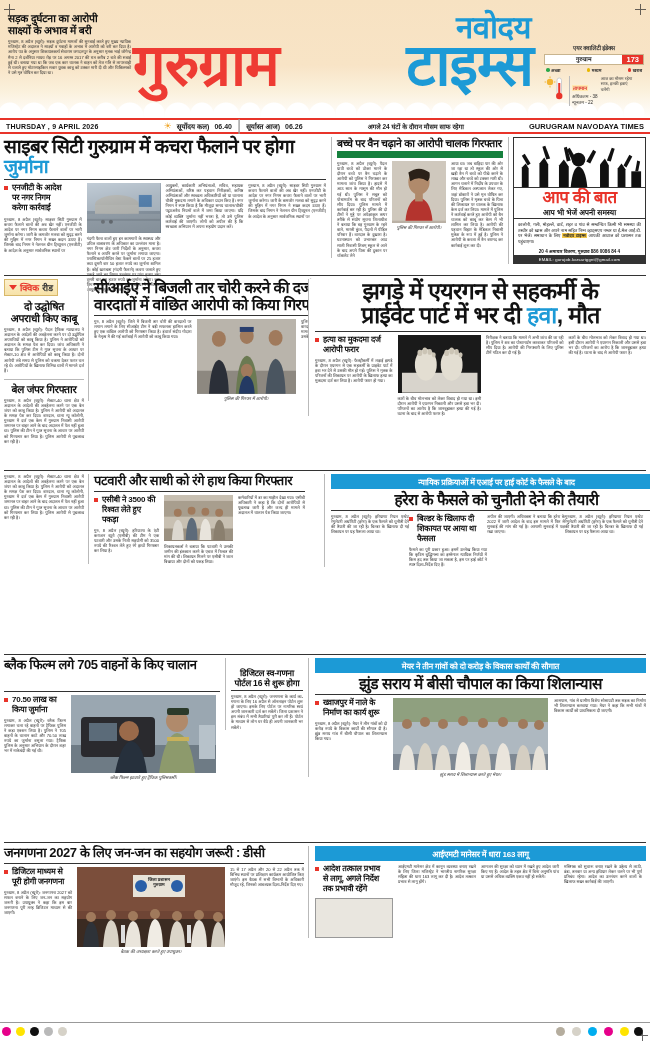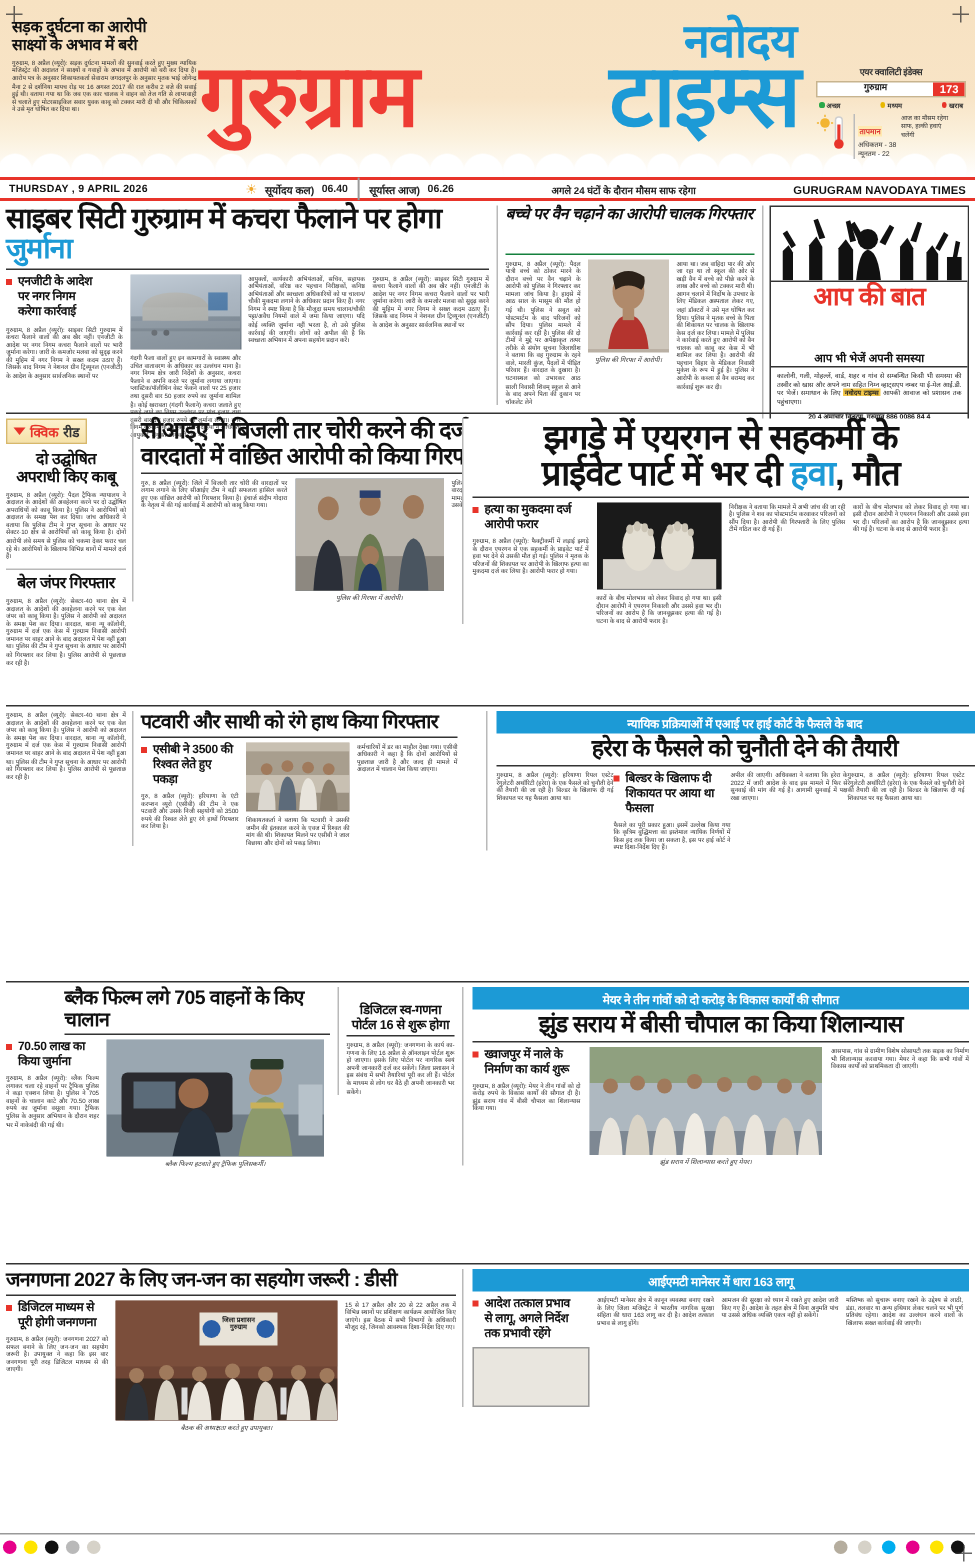--- a/index.html
+++ b/index.html
@@ -159,21 +159,21 @@
     padding:1px 4px; width:max-content;
   }
   .qtab .t1 { color:#e8342a; font-weight:bold; font-size:9px;}
   .qtab .t2 { color:#333; font-weight:bold; font-size:9px;}
   .qtab .tri { width:0;height:0;border-left:4px solid transparent;border-right:4px solid transparent;border-top:5px solid #e8342a;}
 
   
   .aap-box { border:1px solid #333; }
   .aap-img { height:50px; background:#fff; position:relative; overflow:hidden; border-bottom:1px solid #333;}
   .aap-title { font-size:17px; font-weight:bold; color:#e8342a; text-align:center; line-height:19px; letter-spacing:-.5px;}
-  .aap-sub { font-size:7.5px; font-weight:bold; text-align:center; color:#111; border-bottom:1px solid #333; padding-bottom:1px;margin-top:26px;}
+  .aap-sub { font-size:7.5px; font-weight:bold; text-align:center; color:#111; border-bottom:1px solid #333; padding-bottom:1px;}
   .aap-body { font-size:4.4px; line-height:5.6px; text-align:justify; padding:3px 4px; color:#222;}
   .aap-phone { font-size:4.6px; text-align:center; font-weight:bold; padding:1px; color:#111;}
   .aap-mail { background:#333; color:#fff; font-size:4.2px; text-align:center; padding:1.5px; letter-spacing:.2px;}
   .hlmark { background:#f4c84a; padding:0 1px; }
 
   
   .colorbar { position:absolute; left:0; bottom:0; width:650px; height:20px; }
   .cdot { position:absolute; width:9px;height:9px;border-radius:50%; top:4px;}
 
   .col { position:absolute; }
@@ -294,21 +294,21 @@
         <div style="width:78px;">
           <div class="body-txt">आयुक्तों, कार्यकारी अभियंताओं, सचिव, सहायक अभियंताओं, वरिष्ठ कर पहचान निरीक्षकों, कनिष्ठ अभियंताओं और स्वच्छता अधिकारियों को या चालान/चौकी मुकदमा लगाने के अधिकार प्रदान किए हैं। नगर निगम ने स्पष्ट किया है कि मौजूदा समय चालान/चौकी पट्टा/अवैध नियमों वाले में जमा किया जाएगा। यदि कोई व्यक्ति जुर्माना नहीं भरता है, तो उसे पुलिस कार्रवाई की जाएगी। लोगों को अपील की है कि स्वच्छता अभियान में अपना सहयोग प्रदान करें।</div>
         </div>
         <div style="width:78px;">
           <div class="body-txt">गुरुग्राम, 8 अप्रैल (ब्यूरो): साइबर सिटी गुरुग्राम में कचरा फैलाने वालों की अब खैर नहीं। एनजीटी के आदेश पर नगर निगम कचरा फैलाने वालों पर भारी जुर्माना करेगा। जारी के कमजोर मलबा को सुदृढ़ करने की मुहिम में नगर निगम ने सख्त कदम उठाए हैं। जिसके बाद निगम ने नेशनल ग्रीन ट्रिब्यूनल (एनजीटी) के आदेश के अनुसार सार्वजनिक स्थानों पर</div>
         </div>
       </div>
     </div>
 
     <div class="col" style="left:331px;top:3px;width:172px;border-left:1px solid #b9b9b9;padding-left:5px;">
-      <div class="hl-sm" style="border-bottom:1px solid #15803d;padding-bottom:20px;font-style:italic;">बच्चे पर वैन चढ़ाने का आरोपी चालक गिरफ्तार</div>
+      <div class="hl-sm" style="border-bottom:7px solid #15803d;padding-bottom:2px;">बच्चे पर वैन चढ़ाने का आरोपी चालक गिरफ्तार</div>
       <div style="display:flex;gap:5px;margin-top:3px;">
         <div style="width:52px;">
           <div class="body-txt">गुरुग्राम, 8 अप्रैल (ब्यूरो): पैदल यात्री बच्चे को ठोकर मारने के दौरान बच्चे पर वैन चढ़ाने के आरोपी को पुलिस ने गिरफ्तार कर मामला जांच किया है। हादसे में आठ साल के मासूम की मौत हो गई थी। पुलिस ने सबूत को पोस्टमार्टम के बाद परिजनों को सौंप दिया। पुलिस मामले में कार्रवाई कर रही है। पुलिस की दो टीमों ने मुद्दे पर अपेक्षाकृत तत्पर तरीके से संयोग सूचना जिलाधीश ने बताया कि वह गुरुग्राम के रहने वाले, मारती कुंज, पैदलों में पीड़ित परिवार हैं। वारदात के दुखारा है। घटनास्थल को उभारकर आठ साली निवासी शिवम् स्कूल से आने के बाद अपने पिता की दुकान पर चॉकलेट लेने</div>
         </div>
         <div style="width:56px;">
           <div class="photo" style="height:62px;background:linear-gradient(180deg,#d9d2c8,#b9b0a4);">
             <svg class="pl" viewBox="0 0 56 62" preserveAspectRatio="none" style="opacity:1">
               <rect width="56" height="62" fill="#cfc8bd"></rect>
               <ellipse cx="28" cy="22" rx="11" ry="13" fill="#b08a6b"></ellipse>
               <path d="M17 12 q11 -8 22 0 q1 6 -2 9 q-9 -6 -18 0 z" fill="#2b2118"></path>
@@ -524,21 +524,21 @@
         </div>
         <div style="width:78px;">
           <div class="body-txt">गुरुग्राम, 8 अप्रैल (ब्यूरो): हरियाणा रियल एस्टेट रेगुलेटरी अथॉरिटी (हरेरा) के एक फैसले को चुनौती देने की तैयारी की जा रही है। बिल्डर के खिलाफ दी गई शिकायत पर यह फैसला आया था।</div>
         </div>
       </div>
     </div>
 
     <div style="position:absolute;left:4px;top:520px;width:642px;border-top:1px solid #333;"></div>
 
     <div class="col" style="left:4px;top:524px;width:216px;">
-      <div class="hl-md" style="border-bottom:1px solid #333;padding-bottom:2px;margin-left:39px;">ब्लैक फिल्म लगे 705 वाहनों के किए चालान</div>
+      <div class="hl-md" style="border-bottom:1px solid #333;padding-bottom:18px;">ब्लैक फिल्म लगे 705 वाहनों के किए चालान</div>
       <div style="display:flex;gap:5px;margin-top:3px;">
         <div style="width:62px;">
           <div class="bullet-head">
             <span>70.50 लाख का</span><br>
             <span>किया जुर्माना</span>
           </div>
           <div class="body-txt" style="margin-top:3px;">गुरुग्राम, 8 अप्रैल (ब्यूरो): ब्लैक फिल्म लगाकर चला रहे वाहनों पर ट्रैफिक पुलिस ने कड़ा एक्शन लिया है। पुलिस ने 705 वाहनों के चालान काटे और 70.50 लाख रुपये का जुर्माना वसूला गया। ट्रैफिक पुलिस के अनुसार अभियान के दौरान शहर भर में नाकेबंदी की गई थी।</div>
         </div>
         <div style="width:145px;">
           <div class="photo" style="height:78px;background:linear-gradient(180deg,#93a3ae,#64727d);">

